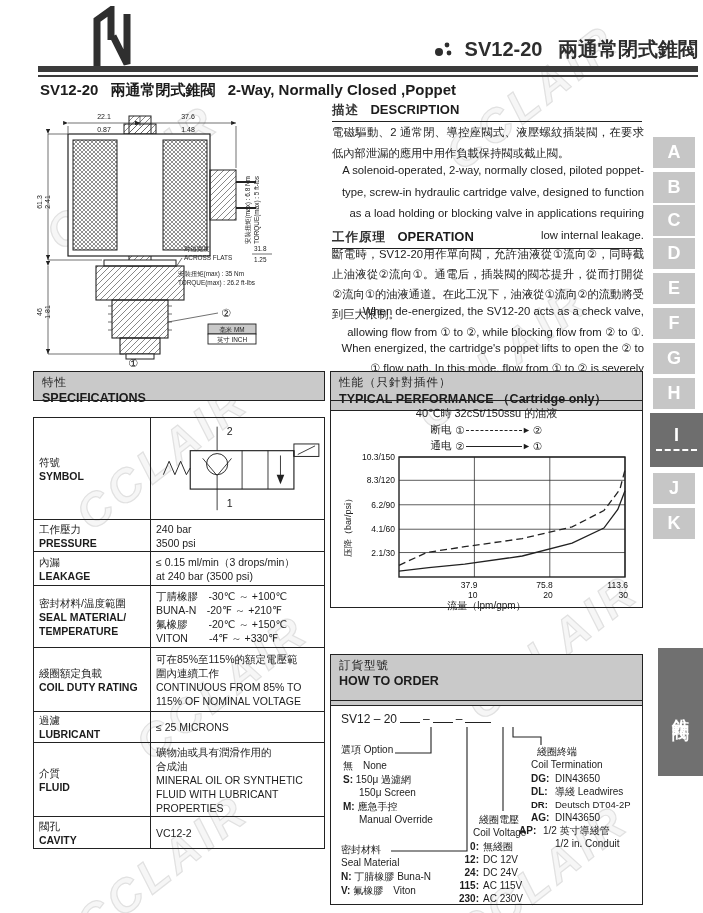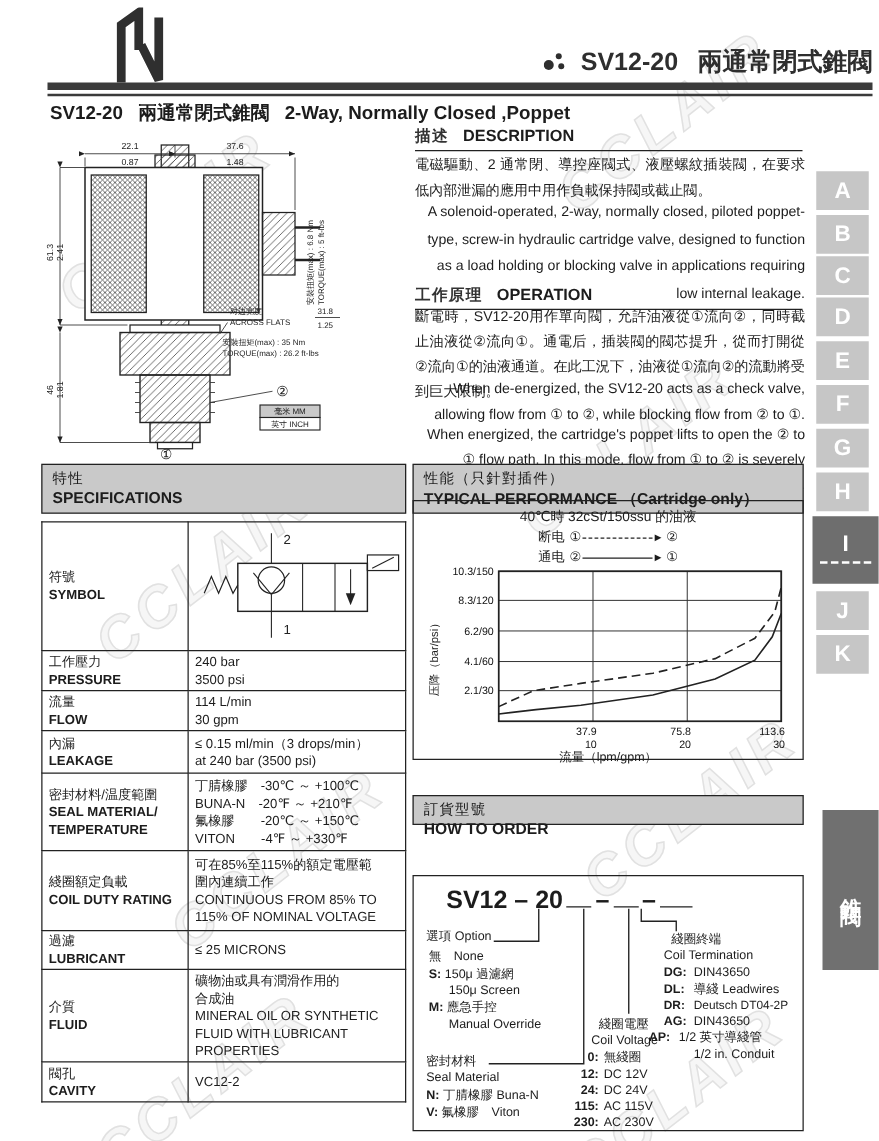--- a/index.html
+++ b/index.html
@@ -64,21 +64,21 @@
   .dashedc{stroke-dasharray:7 4}
   .tick{font-size:8.5px;fill:#111}
   .ylab{position:absolute;left:-29px;top:118px;width:92px;transform:rotate(-90deg);
         font-size:9px;text-align:center}
   .xlab{text-align:center;font-size:10px;margin-top:-4px}
   
   .order-box{position:absolute;left:330px;top:700px;width:313px;height:205px;
              border:1.6px solid #222;box-sizing:border-box;z-index:1}
   .ob{position:absolute;font-size:10px;line-height:13px;white-space:nowrap}
   .ob .code{font-weight:bold}
-  .model-row{position:absolute;left:26px;top:8px;font-size:20px;font-weight:bold;z-index:2}
+  .model-row{position:absolute;left:10px;top:8px;font-size:12px;font-weight:normal;z-index:2}
   .slot{display:inline-block;width:20px;height:13px;border-bottom:1.6px solid #222;margin:0 3px}
   .vitem .code{display:inline-block;width:30px;text-align:right;margin-right:4px}
   .titem .code{display:inline-block;width:24px}
   .conn{position:absolute;left:0;top:0;z-index:1}
   
   .drawing{position:absolute;left:32px;top:110px;z-index:1}
   .dtxt{font-size:7px;fill:#222;font-family:"Liberation Sans","DejaVu Sans",sans-serif}
   .dtxt2{font-size:6.4px;fill:#222;font-family:"Liberation Sans","DejaVu Sans",sans-serif}
   .dln{stroke:#222;stroke-width:.9;fill:none}
   .dthin{stroke:#333;stroke-width:.7;fill:none}
@@ -236,21 +236,21 @@
 <div class="para en" style="top:160px">A solenoid-operated, 2-way, normally closed, piloted poppet-type, screw-in hydraulic cartridge valve, designed to function as a load holding or blocking valve in applications requiring low internal leakage.</div>
 
 <div class="txt-head" style="top:227px">
   <span class="cn">工作原理</span>
   <span class="en">OPERATION</span>
 </div>
 <div class="para" style="top:244px;line-height:20px">斷電時，SV12-20用作單向閥，允許油液從①流向②，同時截止油液從②流向①。通電后，插裝閥的閥芯提升，從而打開從②流向①的油液通道。在此工況下，油液從①流向②的流動將受到巨大限制。</div>
 <div class="para en" style="top:301px;line-height:20.5px">When de-energized, the SV12-20 acts as a check valve, allowing flow from ① to ②, while blocking flow from ② to ①.</div>
 <div class="para en" style="top:338px;line-height:20px">When energized, the cartridge's poppet lifts to open the ② to ① flow path. In this mode, flow from ① to ② is severely restricted.</div>
 
-<div class="sec-head" style="left:33px;top:371px;width:292px;height:40px">
+<div class="sec-head" style="left:33px;top:371px;width:292px;height:30px">
   <div class="cn">特性</div>
   <div class="en">SPECIFICATIONS</div>
 </div>
 <div class="sec-head" style="left:330px;top:371px;width:313px;height:40px">
   <div class="cn">性能（只針對插件）</div>
   <div class="en">TYPICAL PERFORMANCE （Cartridge only）</div>
 </div>
 
 <table class="spec">
   <tbody>
@@ -282,30 +282,20 @@
     </td>
   </tr>
   <tr style="height:32px">
     <td class="lbl">
       <div class="cn">工作壓力</div>
       <div class="en">PRESSURE</div>
     </td>
     <td>
       <div>240 bar</div>
       <div>3500 psi</div>
-    </td>
-  </tr>
-  <tr style="height:32px">
-    <td class="lbl">
-      <div class="cn">流量</div>
-      <div class="en">FLOW</div>
-    </td>
-    <td>
-      <div>114 L/min</div>
-      <div>30 gpm</div>
     </td>
   </tr>
   <tr style="height:34px">
     <td class="lbl">
       <div class="cn">內漏</div>
       <div class="en">LEAKAGE</div>
     </td>
     <td>
       <div>≤ 0.15 ml/min（3 drops/min）</div>
       <div>at 240 bar (3500 psi)</div>
@@ -406,21 +396,21 @@
       <line class="grid" x1="288" y1="4" x2="288" y2="124"></line>
       <text class="tick" x="291" y="135" text-anchor="end">113.6</text>
       <text class="tick" x="291" y="145" text-anchor="end">30</text>
       <rect class="frame" x="62" y="4" width="226" height="120"></rect>
       <polyline class="curve dashedc" points="62.0,112.3 71.9,107.7 89.9,99.5 127.7,93.7 185.3,85.6 235.1,73.9 266.9,57.6 282.8,36.6 288.0,16.8"></polyline>
       <polyline class="curve " points="62.0,118.2 91.8,114.7 127.7,111.2 185.3,103.0 235.1,90.2 266.9,75.1 280.8,56.4 288.0,37.8"></polyline>
     </svg>
   <div class="xlab">流量（lpm/gpm）</div>
 </div>
 
-<div class="sec-head" style="left:330px;top:636px;width:313px;height:24px">
+<div class="sec-head" style="left:330px;top:654px;width:313px;height:52px">
   <div class="cn">訂貨型號</div>
   <div class="en">HOW TO ORDER</div>
 </div>
 
 <div class="order-box">
   <svg class="conn" width="310" height="202" viewBox="0 0 310 202">
     <g stroke="#222" stroke-width="1.1" fill="none">
       <polyline points="100,26 100,52 64,52"></polyline>
       <polyline points="136,26 136,150 60,150"></polyline>
       <polyline points="172,26 172,110"></polyline>

